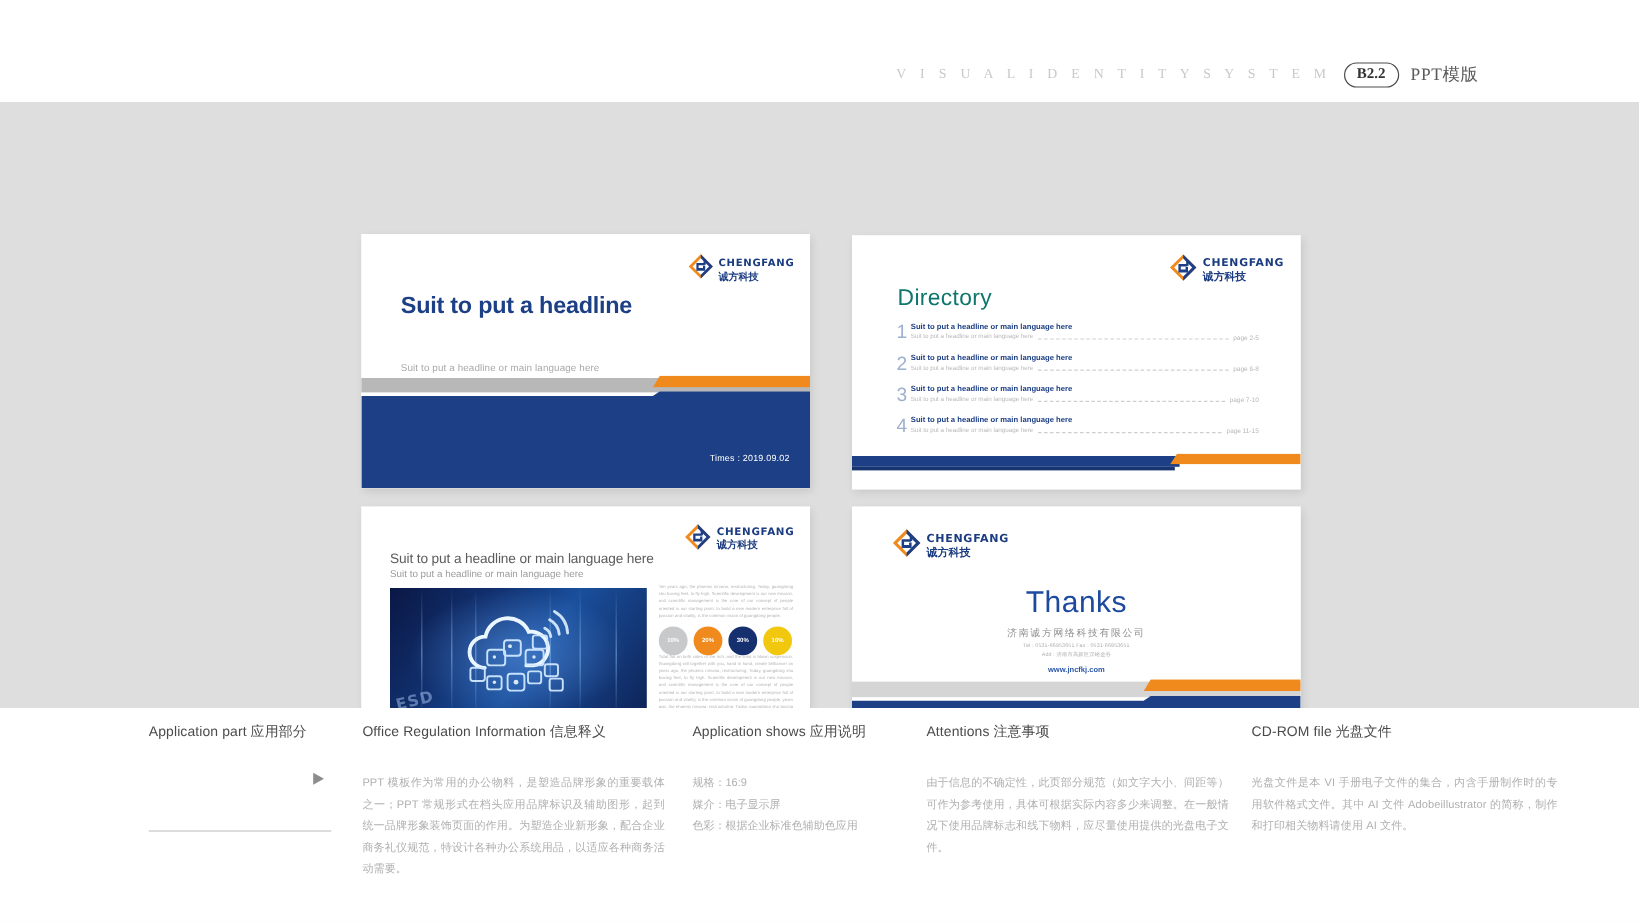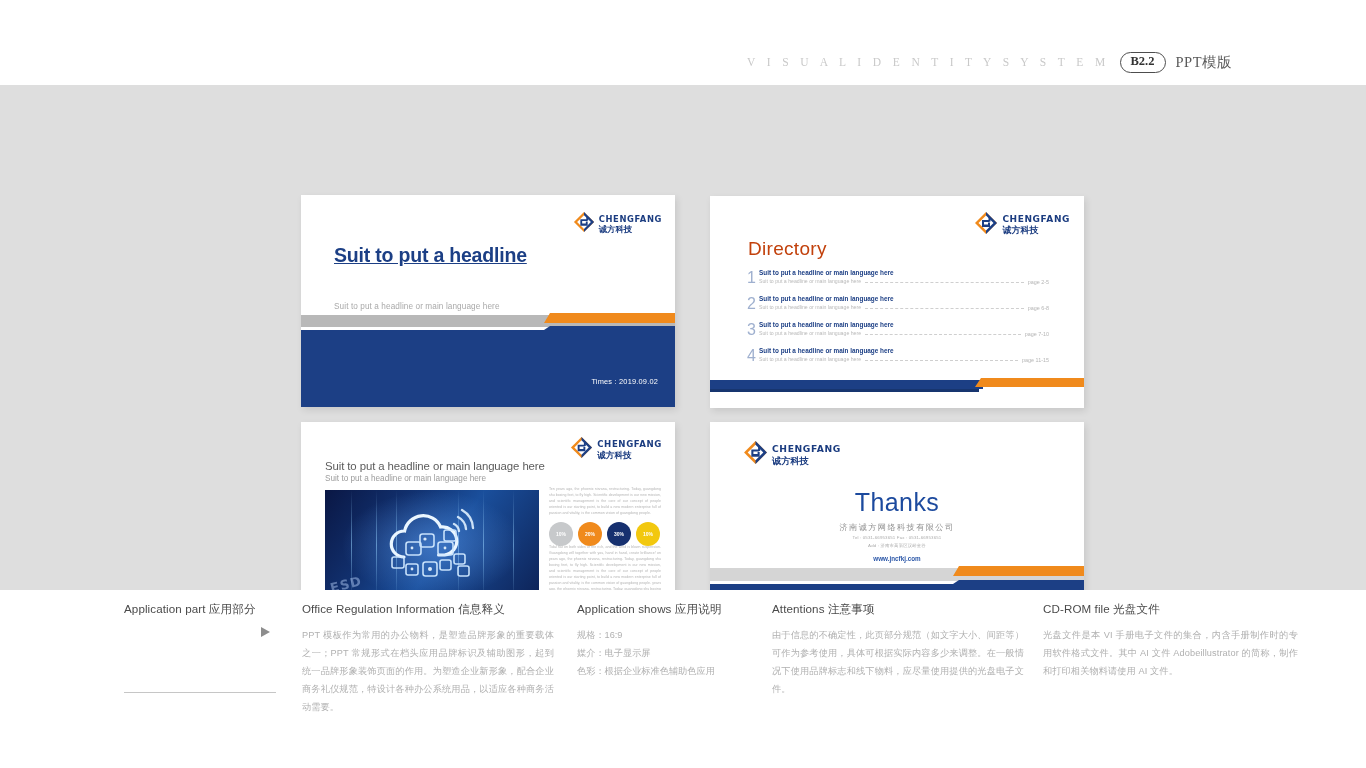--- a/index.html
+++ b/index.html
@@ -63,21 +63,21 @@
   .logo-cn {
     color: #1b3c80; font-weight: bold; line-height: 1;
     font-family: "DejaVu Sans", sans-serif;
   }
 
   
   .s1-logo { position: absolute; right: 13px; top: 16px; }
   .s1-title {
     position: absolute; left: 33px; top: 50px;
     color: #1c3f85; font-weight: bold; font-size: 19.5px;
-    line-height: 1.12; letter-spacing: -.2px; text-decoration: underline;
+    line-height: 1.12; letter-spacing: -.2px;
   }
   .s1-sub {
     position: absolute; left: 33px; top: 107px;
     color: #a9a9a9; font-size: 8.2px; letter-spacing: .1px;
   }
   .s1-gray-band {
     position: absolute; left: 0; top: 120px; width: 374px; height: 12px;
     background: #b8b8b8;
   }
   .s1-orange {
@@ -92,21 +92,21 @@
   }
   .s1-times {
     position: absolute; right: 17px; bottom: 21px;
     color: #fff; font-size: 7.4px; letter-spacing: .2px;
   }
 
   
   .s2-logo { position: absolute; right: 14px; top: 15px; }
   .s2-head {
     position: absolute; left: 38px; top: 42px;
-    color: #c2410c; font-size: 19px; letter-spacing: .3px; font-weight: 300;
+    color: #0f766e; font-size: 19px; letter-spacing: .3px; font-weight: 300;
   }
   .dir-list { position: absolute; left: 37px; top: 73px; width: 302px; }
   .dir-row { display: flex; align-items: flex-start; margin-bottom: 9px; }
   .dir-num {
     color: #9fb0cf; font-size: 16px; line-height: 1;
     width: 12px; flex: 0 0 12px; font-weight: 300; margin-top: 1px;
   }
   .dir-body { flex: 1; min-width: 0; }
   .dir-t1 { color: #1c3f85; font-size: 6.4px; font-weight: bold; line-height: 1.35; }
   .dir-t2row { display: flex; align-items: flex-end; gap: 4px; }
@@ -215,21 +215,21 @@
     clip-path: polygon(0 4px, 243px 4px, 249px 0, 374px 0, 374px 100%, 0 100%);
   }
 
   
   .notes {
     position: absolute; left: 0; top: 590px; width: 1366px; height: 178px;
     background: #fff;
   }
   .note-col { position: absolute; top: 12px; }
   .note-h {
-    font-size: 11.6px; color: #4a4a4a; margin-bottom: 10px;
+    font-size: 11.6px; color: #4a4a4a; margin-bottom: 27px;
     letter-spacing: .1px; white-space: nowrap;
   }
   .note-p {
     font-size: 9.2px; color: #b0b0b0; line-height: 1.95;
     text-align: justify; letter-spacing: .1px;
   }
   .note-line { font-size: 9.2px; color: #b0b0b0; line-height: 1.95; }
   #col1 { left: 124px; width: 152px; }
   #col2 { left: 302px; width: 252px; }
   #col3 { left: 577px; width: 176px; }

